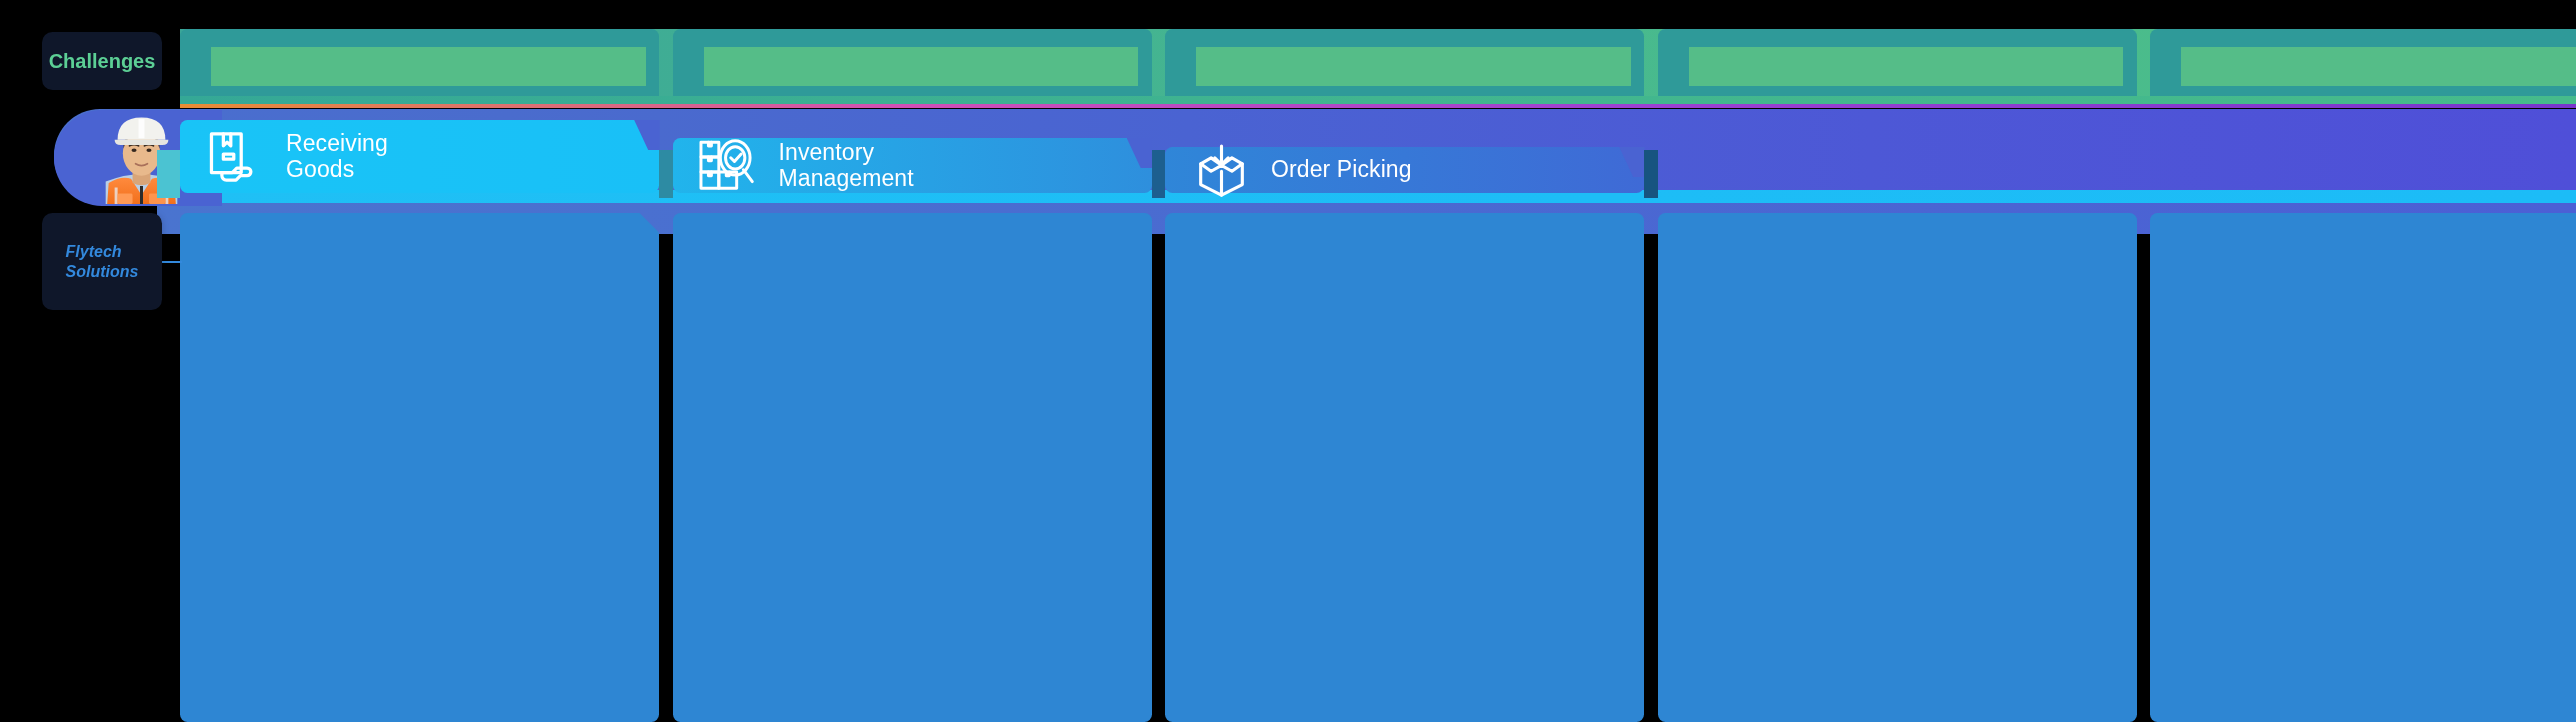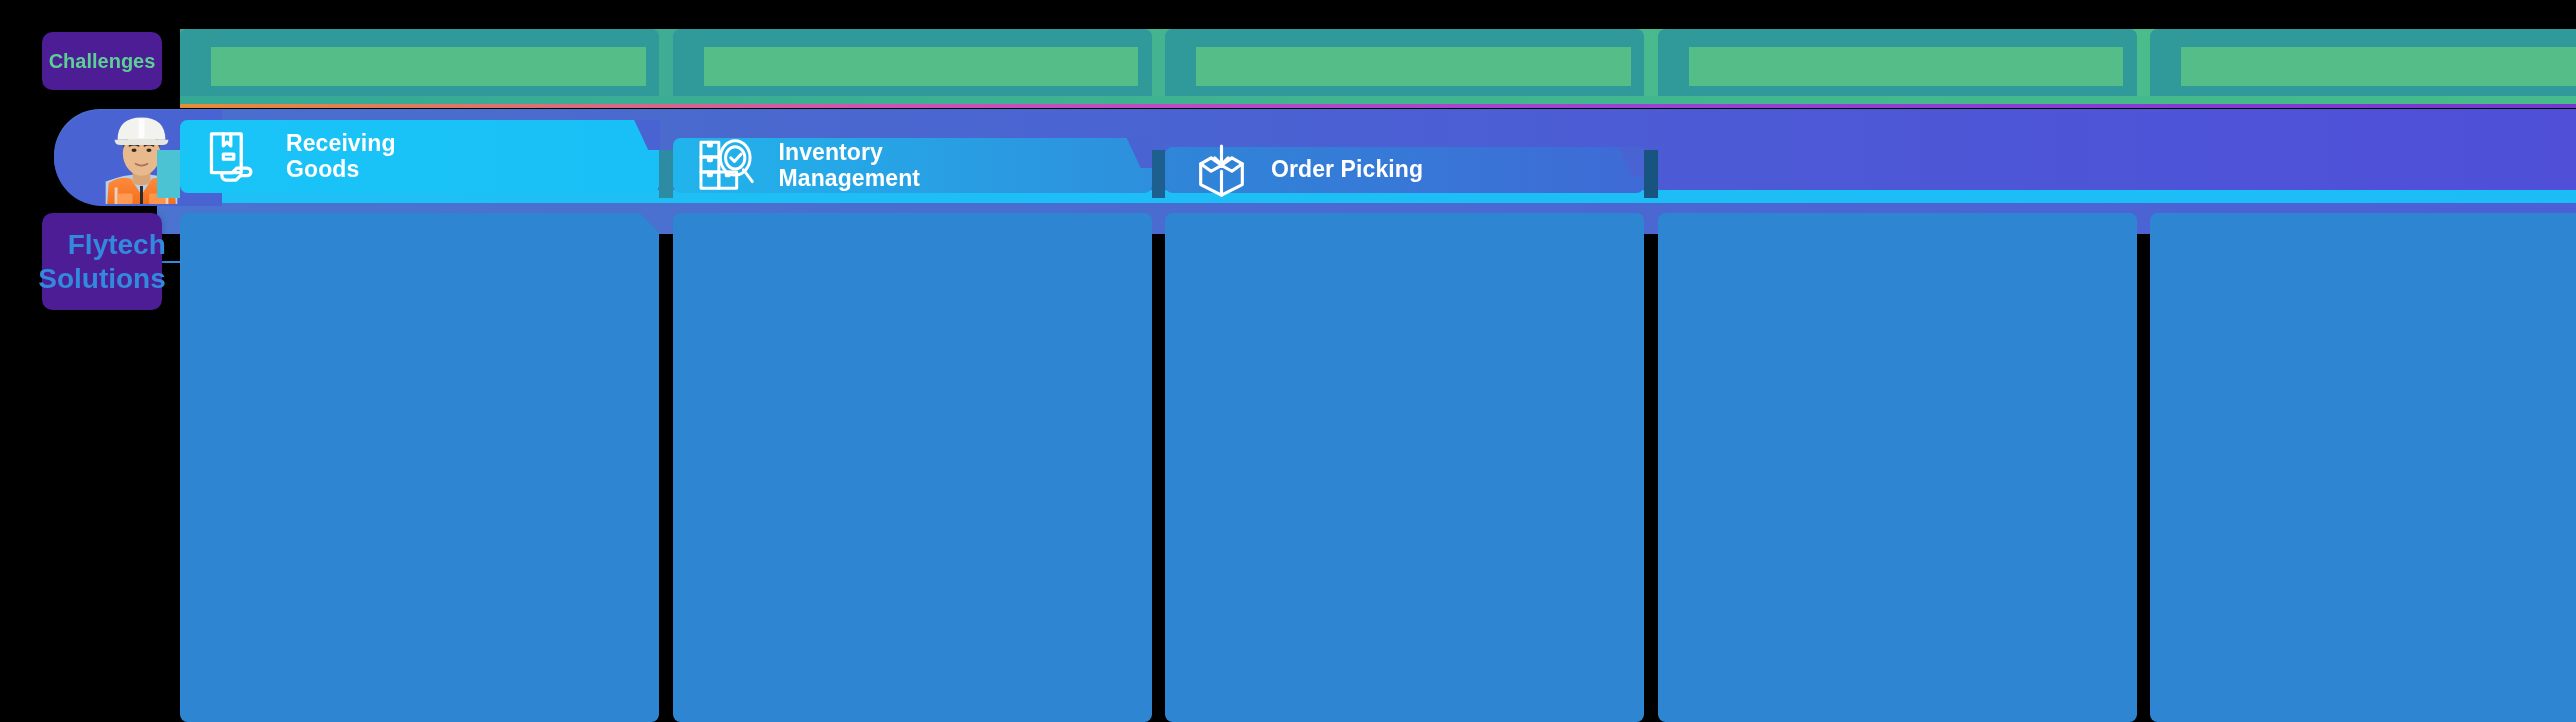--- a/index.html
+++ b/index.html
@@ -90,21 +90,21 @@
     position: relative;
     flex: 0 0 auto;
     display: flex; align-items: center;
     border-radius: 7.5px;
     padding-left: 24px;
     color: #fff;
   }
   .step .icon { flex: 0 0 auto; width: 64px; height: 54px; display:flex; align-items:center; justify-content:center; }
   .step .icon svg { display:block; }
   .step .label {
-    font-size: 23px; line-height: 1.12; font-weight: 700;
+    font-size: 23px; line-height: 1.12; font-weight: 400;
     letter-spacing: 0.1px; white-space: pre-line; margin-left: 18px;
   }
   .step .notch {
     position: absolute; right: -0.7px; top: 0; width: 25.5px; height: 30px;
     background: #4a63d2; clip-path: polygon(0 0, 100% 0, 100% 100%, 55% 100%);
   }
   .step-gap { flex: 0 0 13.5px; position: relative; }
   .step-gap .tab {
     position: absolute; left: 0; top: 30px; width: 13.5px; bottom: -4.5px;
   }
@@ -119,30 +119,30 @@
     position: relative; flex: 0 0 auto; height: 509px;
     background: #2e86d3; border-radius: 7.5px;
   }
   .bottom-card.notched {
     clip-path: polygon(0 0, calc(100% - 19.5px) 0, 100% 19.5px, 100% 100%, 0 100%);
   }
 
   
   .label-card {
     position: absolute;
-    background: #4c1d95;
+    background: #0f172a;
     border-radius: 10.5px;
     display: flex; align-items: center; justify-content: center;
-    text-align: right;
+    text-align: left;
     box-shadow: 0 1.5px 7.5px rgba(0,0,0,.18);
   }
   #challenges-card { left: 42px; top: 32px; width: 120px; height: 58px; }
   #challenges-card .txt { color: #5ccf95; font-size: 20px; font-weight: 700; }
   #flytech-card { left: 42px; top: 213px; width: 120px; height: 97px; }
-  #flytech-card .txt { color: #3389dd; font-size: 28px; font-weight: 700; line-height: 1.2; white-space: pre-line; }
+  #flytech-card .txt { color: #3389dd; font-size: 16px; font-weight: 700; line-height: 1.2; white-space: pre-line; font-style: italic; }
   .connector {
     position: absolute; left: 162px; top: 261px; width: 19.5px; height: 2.2px;
     background: #3389dd;
   }
 </style>
 </head>
 <body>
 
 <div id="stage">
 

